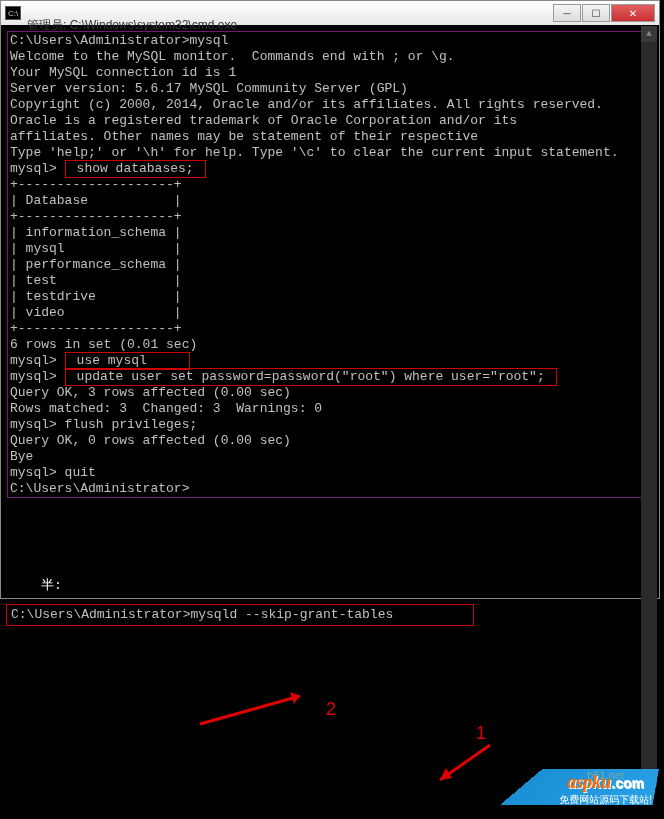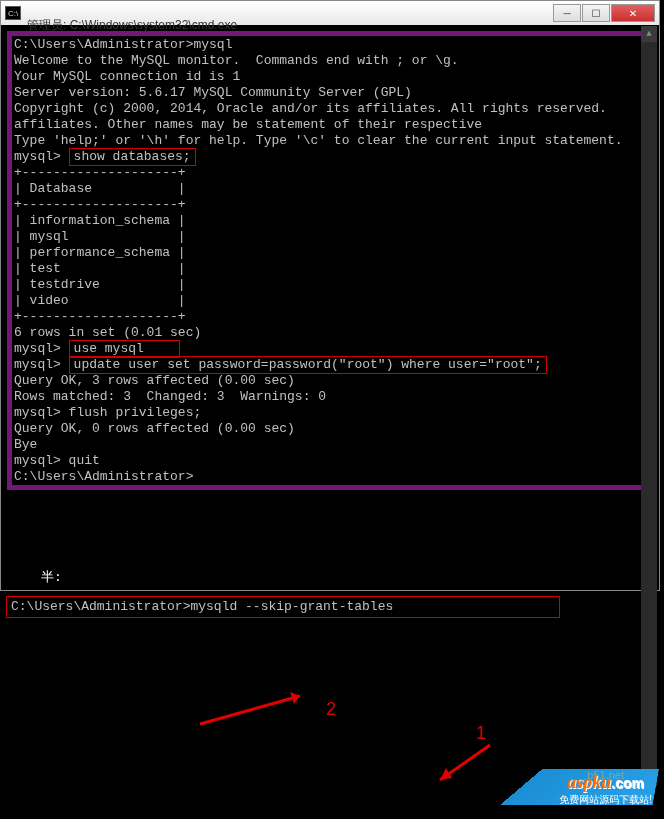--- a/index.html
+++ b/index.html
@@ -66,32 +66,32 @@
     .win-btn.close {
       width: 44px;
       background: linear-gradient(to bottom, #e06060, #c93030);
       color: #fff;
     }
     .terminal {
       background: #000;
       padding: 6px 6px 2px 6px;
     }
     .red-border {
-      border: 5px solid #701a75;
+      border: 1px solid #701a75;
       padding: 1px 2px 0 2px;
     }
     .line {
       color: #c0c0c0;
       white-space: pre;
       line-height: 16px;
       font-family: Consolas, 'Courier New', monospace;
     }
     .hl {
       border: 1px solid #d00000;
-      padding: 0 4px;
+      padding: 0 11px;
       margin: -1px 0;
       display: inline-block;
     }
     .scrollbar {
       position: absolute;
       right: 2px;
       top: 25px;
       width: 16px;
       height: 760px;
       background: #2a2a2a;
@@ -122,21 +122,21 @@
       position: absolute;
     }
     .bottom-cmd {
       margin-top: 3px;
       padding: 2px 6px;
     }
     .bottom-cmd .line {
       border: 1px solid #d00000;
       padding: 2px 4px;
       display: inline-block;
-      width: 554px;
+      width: 468px;
     }
     .watermark {
       position: absolute;
       right: 8px;
       bottom: 8px;
       width: 160px;
       height: 44px;
     }
     .wm-swoosh {
       position: absolute;
@@ -192,20 +192,21 @@
 
   <div class="terminal">
     <div class="red-border">
       <div class="line">C:\Users\Administrator&gt;mysql</div>
       <div class="line">Welcome to the MySQL monitor.  Commands end with ; or \g.</div>
       <div class="line">Your MySQL connection id is 1</div>
       <div class="line">Server version: 5.6.17 MySQL Community Server (GPL)</div>
       <div class="line"></div>
       <div class="line">Copyright (c) 2000, 2014, Oracle and/or its affiliates. All rights reserved.</div>
       <div class="line"></div>
+      <div class="line">Oracle is a registered trademark of Oracle Corporation and/or its</div>
       <div class="line">affiliates. Other names may be statement of their respective</div>
       <div class="line"></div>
       <div class="line">Type 'help;' or '\h' for help. Type '\c' to clear the current input statement.</div>
       <div class="line"></div>
       <div class="line"><span>mysql&gt; </span><span class="hl">show databases;</span></div>
       <div class="line">+--------------------+</div>
       <div class="line">| Database           |</div>
       <div class="line">+--------------------+</div>
       <div class="line">| information_schema |</div>
       <div class="line">| mysql              |</div>

